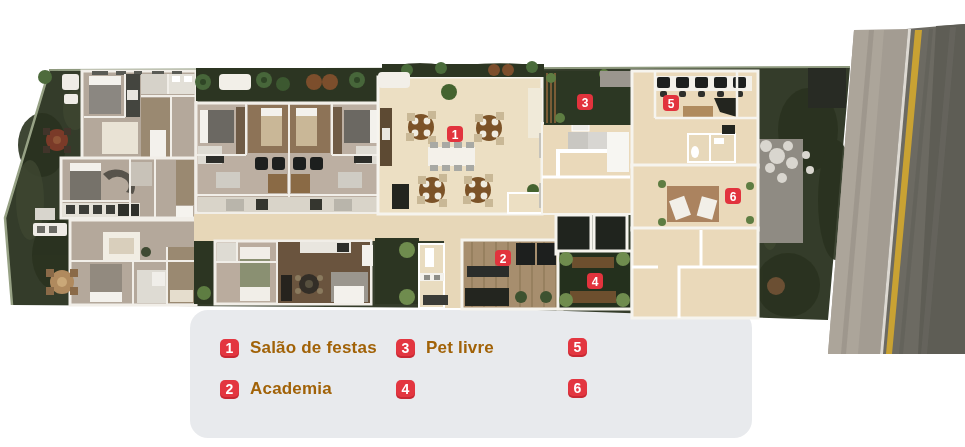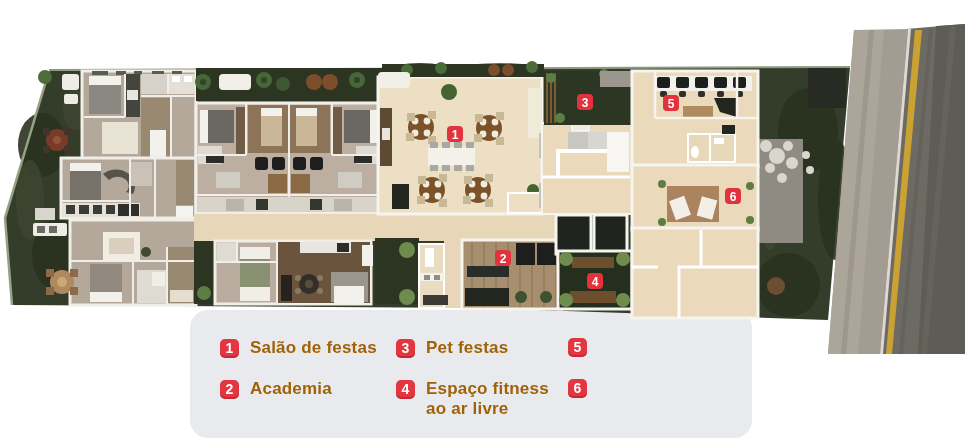--- a/index.html
+++ b/index.html
@@ -581,26 +581,25 @@
       <div class="ltext">Salão de festas</div>
     </div>
 
 <div class="lrow" style="left:220px;top:379px;">
       <div class="lbadge">2</div>
       <div class="ltext">Academia</div>
     </div>
 
 <div class="lrow" style="left:396px;top:338px;">
       <div class="lbadge">3</div>
-      <div class="ltext">Pet festas</div>
+      <div class="ltext">Pet livre</div>
     </div>
 
 <div class="lrow" style="left:396px;top:379px;align-items:flex-start;">
       <div class="lbadge" style="margin-top:0.5px;">4</div>
-      <div class="ltext">Espaço fitness<br>ao ar livre</div>
     </div>
 
 <div class="lrow" style="left:568px;top:338px;">
       <div class="lbadge">5</div>
     </div>
 
 <div class="lrow" style="left:568px;top:379px;">
       <div class="lbadge">6</div>
     </div>
 </div>

